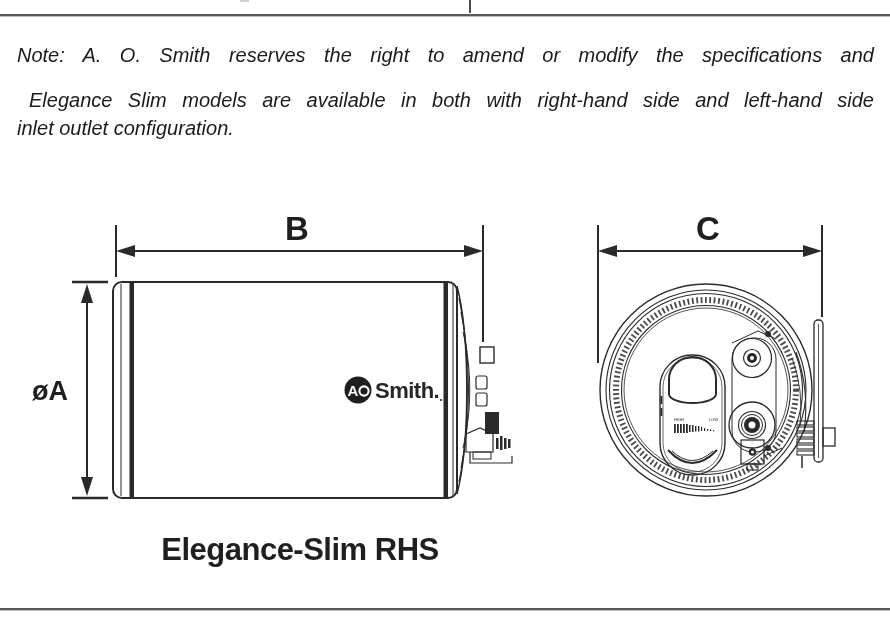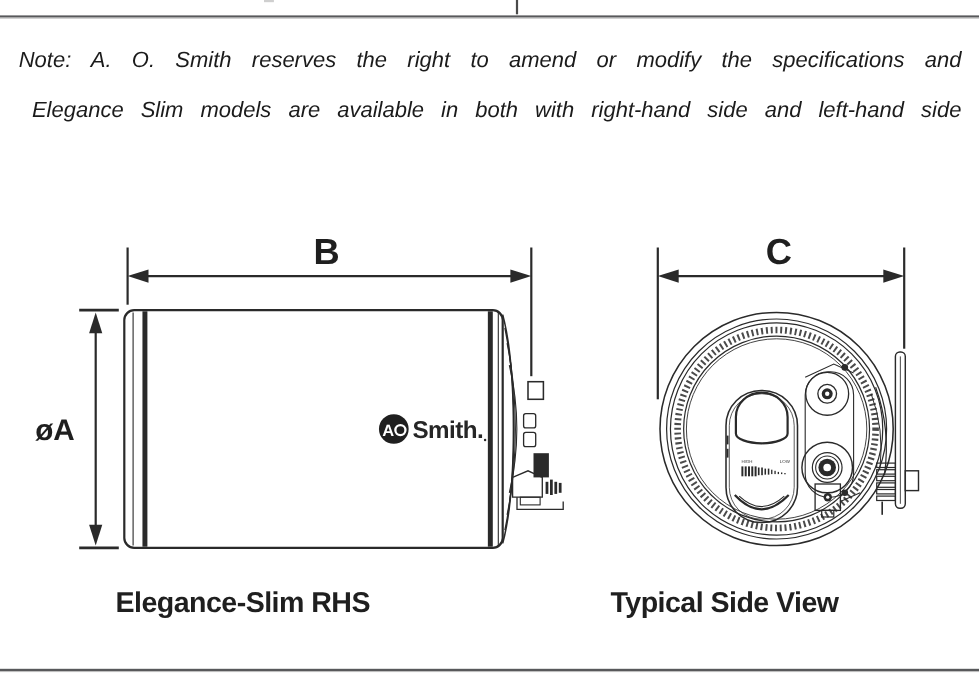--- a/index.html
+++ b/index.html
@@ -8,22 +8,22 @@
   .hrule{position:absolute;left:0;width:890px;}
   .rule-core{background:#58595b;}
   .rule-lite{background:#bfbfbf;}
   .remnant-v{position:absolute;background:#4a4a4a;}
   .remnant-d{position:absolute;background:#cfcfcf;}
   #notes{position:absolute;left:17px;top:41px;width:857px;
          font-style:italic;font-size:20px;line-height:28px;color:#1b1b1b;}
   .note-line{white-space:normal;}
   .just{text-align:justify;text-align-last:justify;}
   .para-gap{margin-top:17px;margin-left:12px;}
-  .caption{position:absolute;top:532px;font-weight:bold;font-size:26px;
-           letter-spacing:-0.5px;color:#1f1f1f;}
+  .caption{position:absolute;top:532px;font-weight:bold;font-size:31px;
+           letter-spacing:-0.5px;color:#1f1f1f;text-align:center;}
   #caption-front{left:105px;width:390px;}
   #caption-side{left:555px;width:300px;}
   svg{position:absolute;}
   #front-view{left:10px;top:200px;}
   #side-view{left:580px;top:200px;}
   svg .stroke{stroke:#2a2a2a;fill:none;}
   svg .fillink{fill:#2a2a2a;stroke:none;}
   svg text{font-family:"Liberation Sans",sans-serif;fill:#1f1f1f;}
   .dimlabel{font-size:33px;font-weight:bold;}
   .dimlabel-sm{font-size:27px;font-weight:bold;}
@@ -38,20 +38,21 @@
 
   <div class="remnant-d" style="left:240px;top:0;width:9px;height:2px;"></div>
   <div class="remnant-v" style="left:469px;top:0;width:2px;height:13px;"></div>
 
   <div class="hrule rule-core" style="top:14px;height:2px;"></div>
   <div class="hrule rule-lite" style="top:16px;height:1px;"></div>
 
   <div id="notes">
     <div class="note-line just">Note: A. O. Smith reserves the right to amend or modify the specifications and</div>
     <div class="note-line just para-gap">Elegance Slim models are available in both with right-hand side and left-hand side</div>
+    <div class="note-line">inlet outlet configuration.</div>
   </div>
 
   <svg id="front-view" width="510" height="310" viewBox="0 0 510 310">
 
     <g>
       <line class="stroke" x1="106" y1="25" x2="106" y2="77" stroke-width="2"></line>
       <line class="stroke" x1="473" y1="25" x2="473" y2="142" stroke-width="2"></line>
       <line class="stroke" x1="112" y1="51" x2="467" y2="51" stroke-width="2"></line>
       <polygon class="fillink" points="106,51 125,45 125,57"></polygon>
       <polygon class="fillink" points="473,51 454,45 454,57"></polygon>
@@ -192,18 +193,17 @@
         <rect class="stroke" x="217" y="233" width="17" height="4" fill="#ffffff" stroke-width="1.1"></rect>
         <rect class="stroke" x="217" y="239" width="17" height="4" fill="#ffffff" stroke-width="1.1"></rect>
         <rect class="stroke" x="217" y="245" width="17" height="4" fill="#ffffff" stroke-width="1.1"></rect>
         <rect class="stroke" x="217" y="251" width="17" height="4" fill="#ffffff" stroke-width="1.1"></rect>
       </g>
       <line class="stroke" x1="222" y1="256" x2="222" y2="268" stroke-width="1.5"></line>
     </g>
   </svg>
 
   <div id="caption-front" class="caption">Elegance-Slim RHS</div>
-  <div id="caption-side" class="caption">Typical Side View</div>
 
   <div class="hrule rule-core" style="top:608px;height:2px;"></div>
   <div class="hrule rule-lite" style="top:610px;height:1px;"></div>
 
 </div>
 
 </body></html>

